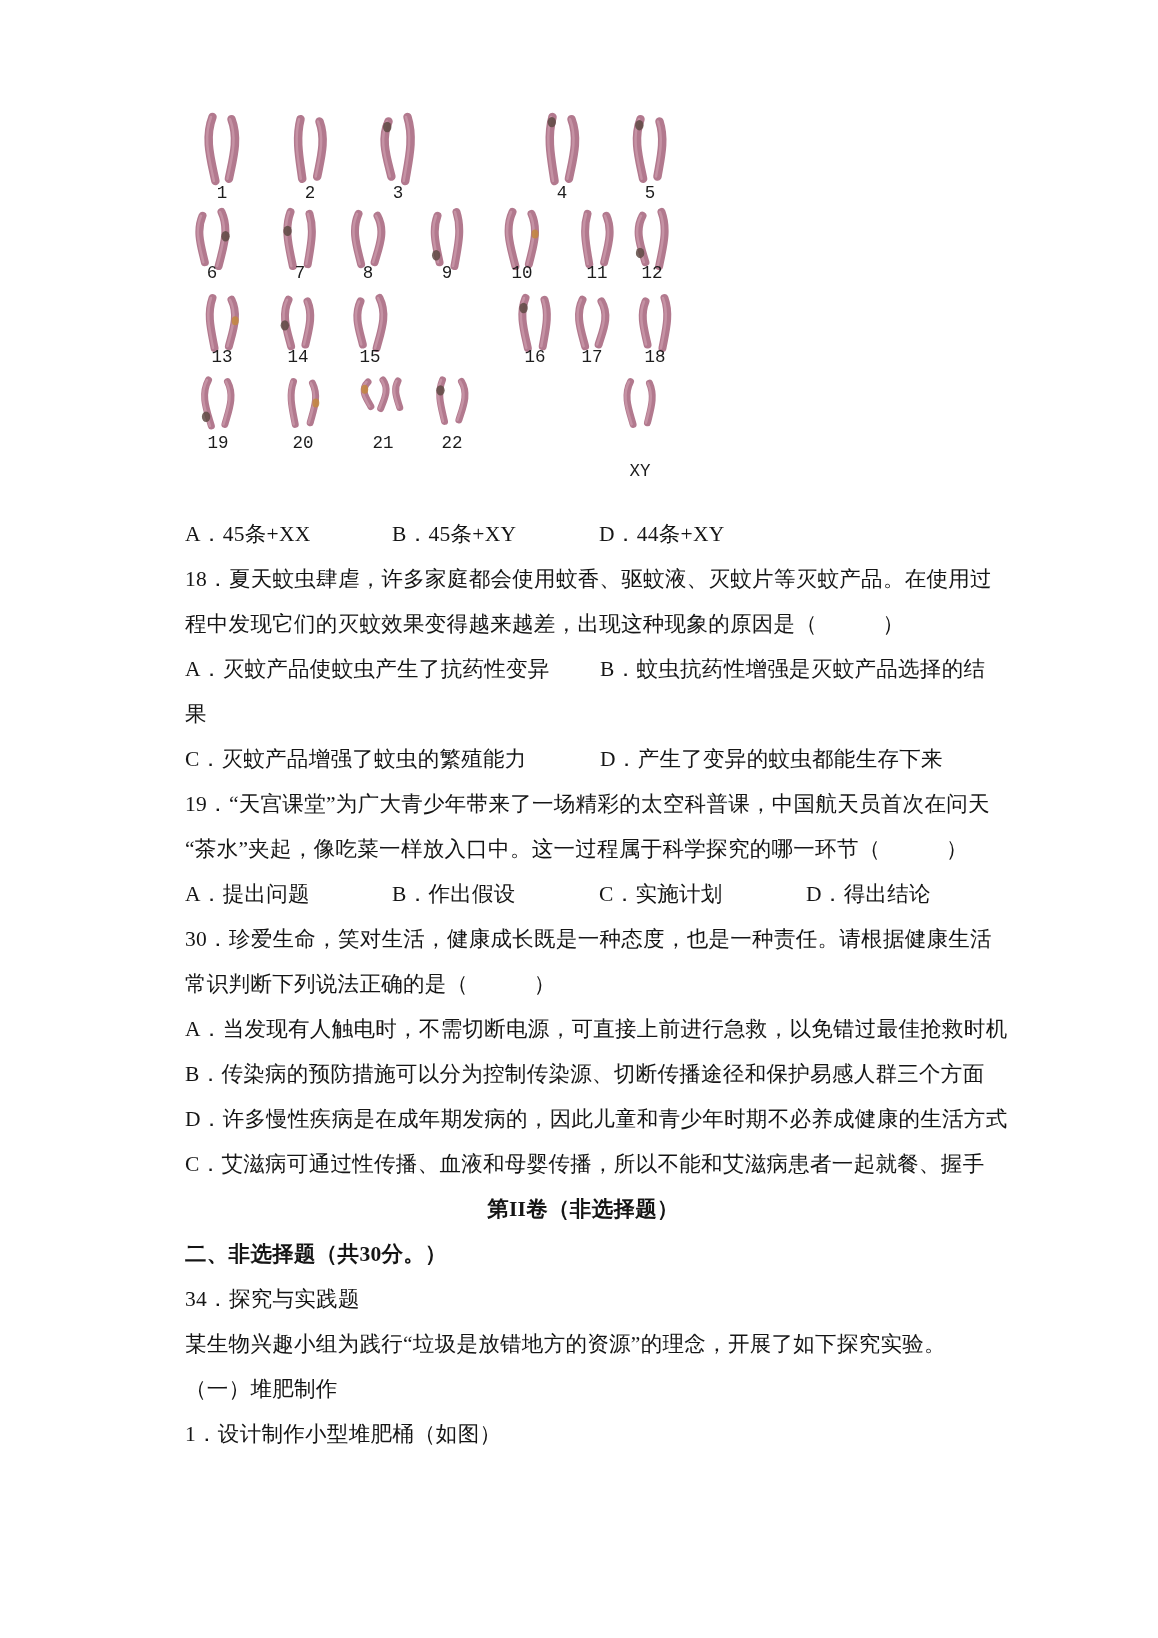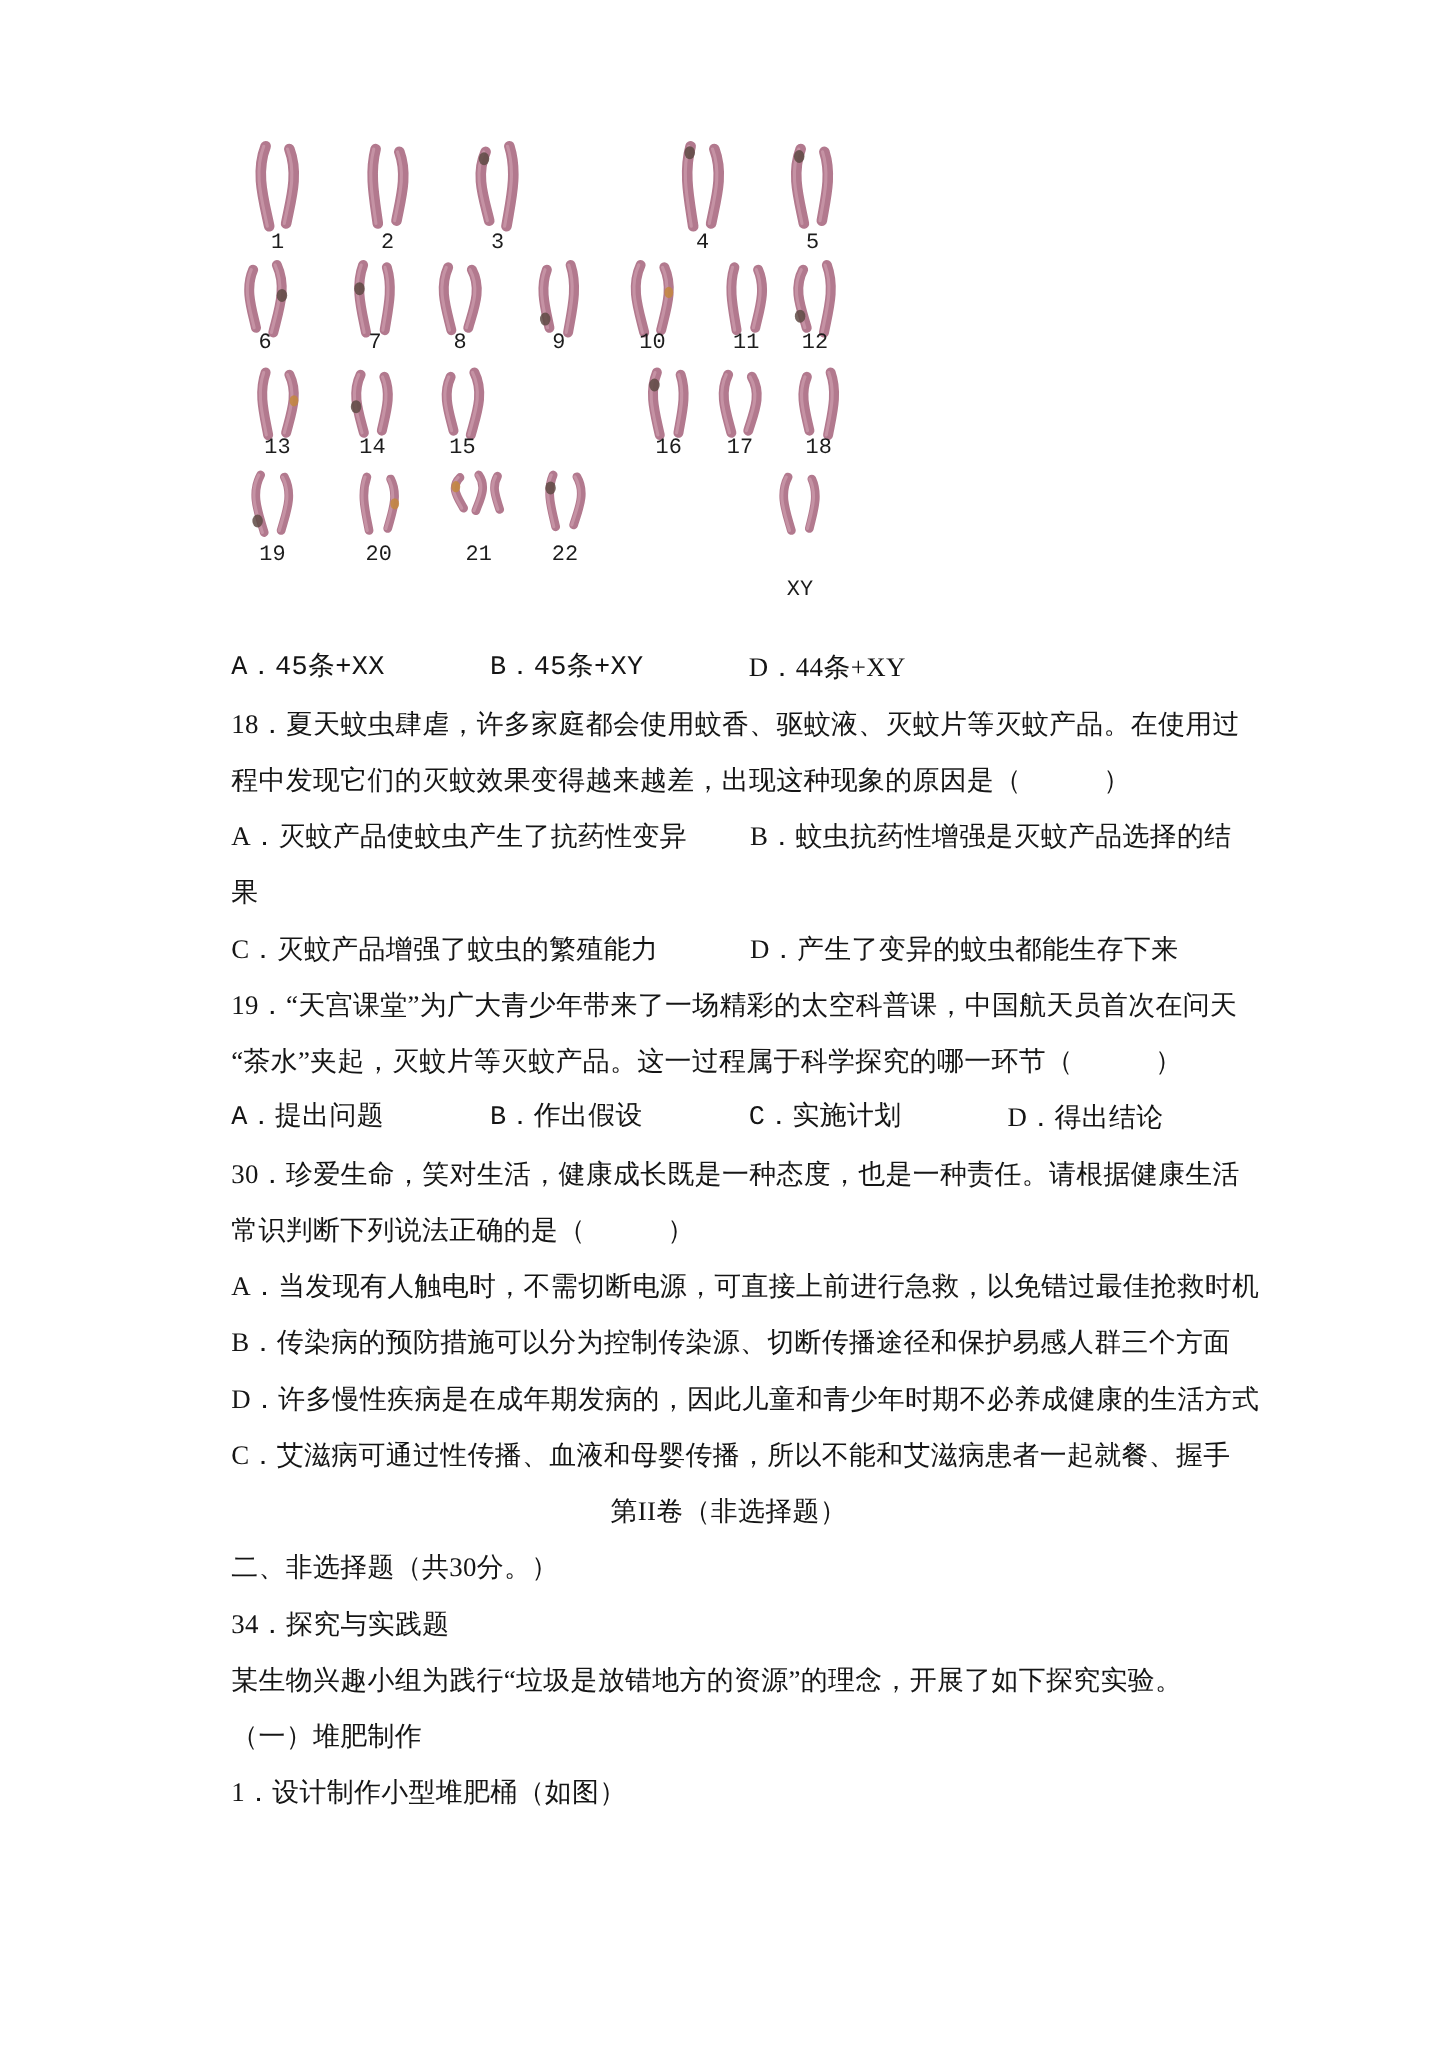--- a/index.html
+++ b/index.html
@@ -34,23 +34,23 @@
     width:796px;
     font-size:21.5px;
     letter-spacing:0.3px;
   }
   .line{
     height:45px;
     line-height:45px;
     white-space:nowrap;
   }
   .opt-row{display:flex;}
-  .opt-row .c4{flex:0 0 207px;font-family:Liberation Mono, monospace;}
+  .opt-row .c4{flex:0 0 207px;}
   .opt-row .c2{flex:0 0 415px;}
-  .bold{font-weight:normal;}
+  .bold{font-weight:bold;}
   .center{text-align:center;}
 </style>
 </head>
 <body>
 
 <div class="page">
 
   <div class="karyotype" id="karyotype">
       <svg width="520" height="385" viewBox="0 0 520 385">
         <g>
@@ -249,21 +249,21 @@
       <span class="c2">A．灭蚊产品使蚊虫产生了抗药性变异</span>
       <span>B．蚊虫抗药性增强是灭蚊产品选择的结</span>
     </div>
     <div class="line">果</div>
     <div class="line opt-row">
       <span class="c2">C．灭蚊产品增强了蚊虫的繁殖能力</span>
       <span>D．产生了变异的蚊虫都能生存下来</span>
     </div>
 
     <div class="line">19．“天宫课堂”为广大青少年带来了一场精彩的太空科普课，中国航天员首次在问天</div>
-    <div class="line">“茶水”夹起，灭蚊片等灭蚊产品。这一过程属于科学探究的哪一环节（　　　）</div>
+    <div class="line">“茶水”夹起，像吃菜一样放入口中。这一过程属于科学探究的哪一环节（　　　）</div>
 
     <div class="line opt-row">
       <span class="c4">A．提出问题</span>
       <span class="c4">B．作出假设</span>
       <span class="c4">C．实施计划</span>
       <span>D．得出结论</span>
     </div>
 
     <div class="line">30．珍爱生命，笑对生活，健康成长既是一种态度，也是一种责任。请根据健康生活</div>
     <div class="line">常识判断下列说法正确的是（　　　）</div>

